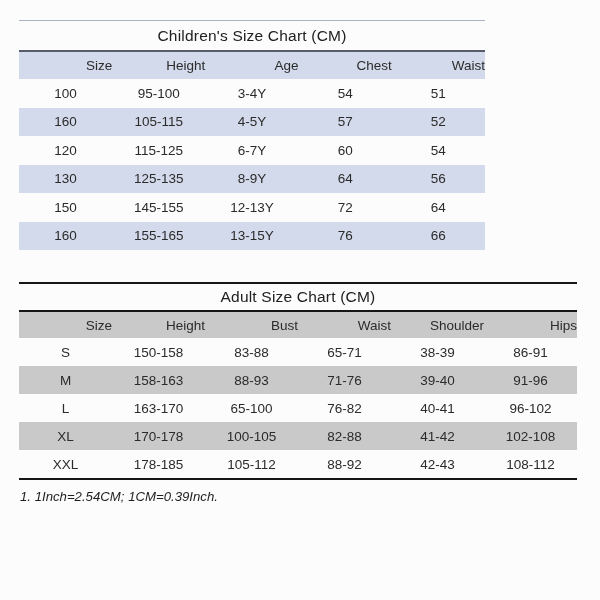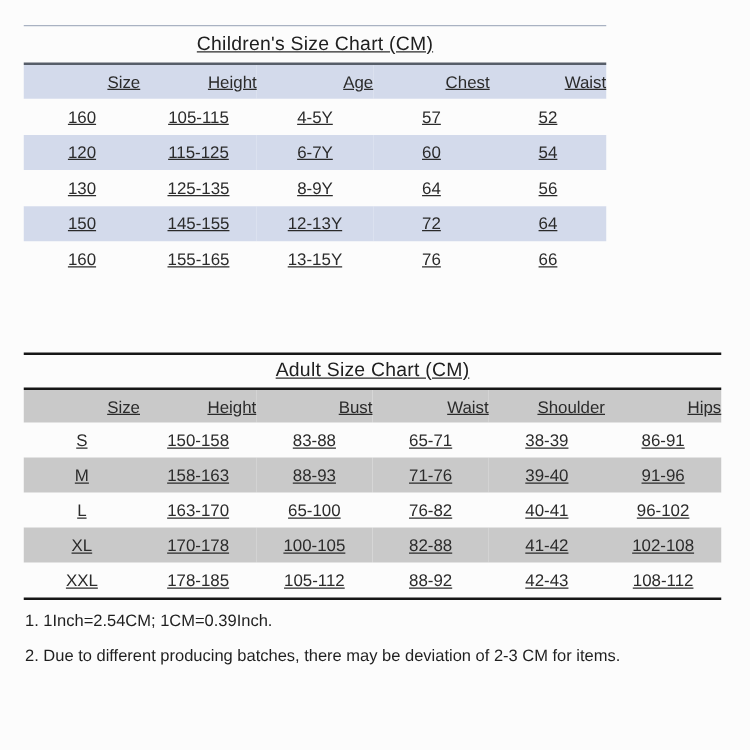--- a/index.html
+++ b/index.html
@@ -4,21 +4,21 @@
 <style>
   * { box-sizing: border-box; }
   html, body {
     margin: 0; padding: 0;
     width: 600px; height: 600px;
     background: #fcfcfc;
     font-family: "Liberation Sans", sans-serif;
     color: #2b2b2b;
     position: relative;
   }
-  .section { position: absolute; text-decoration: underline; }
+  .section { position: absolute; }
   .children-section { top: 20px; left: 19px; width: 466px; }
   .adult-section   { top: 282px; left: 19px; width: 558px; }
 
   .thinline { height: 1px; background: #a9b2c2; }
   .rule     { height: 2px; background: #565d68; }
   .rule.heavy { background: #161616; }
 
   .chart-title {
     margin: 0;
     font-size: 15.5px;
@@ -54,40 +54,48 @@
   .notes {
     position: absolute;
     top: 488px; left: 20px;
     width: 530px;
   }
   .notes p {
     margin: 0 0 11px 0;
     font-size: 13.2px;
     line-height: 17px;
     color: #1f1f1f;
+    font-style: italic;
   }
 </style>
 </head>
 <body style="background: rgb(252, 252, 252);">
 
 <div class="section children-section">
   <div class="thinline"></div>
   <h2 class="chart-title">Children's Size Chart (CM)</h2>
   <div class="rule"></div>
   <table style="--band: #d3daeb;">
     <thead>
       <tr>
           <th>Size</th>
           <th>Height</th>
           <th>Age</th>
           <th>Chest</th>
           <th>Waist</th>
         </tr>
     </thead>
     <tbody>
+        <tr>
+          <td>100</td>
+          <td>95-100</td>
+          <td>3-4Y</td>
+          <td>54</td>
+          <td>51</td>
+        </tr>
         <tr>
           <td>160</td>
           <td>105-115</td>
           <td>4-5Y</td>
           <td>57</td>
           <td>52</td>
         </tr>
         <tr>
           <td>120</td>
           <td>115-125</td>
@@ -176,14 +184,13 @@
           <td>42-43</td>
           <td>108-112</td>
         </tr>
       </tbody>
   </table>
   <div class="rule heavy"></div>
 </div>
 
 <div class="notes">
   <p>1. 1Inch=2.54CM; 1CM=0.39Inch.</p>
-  <p>2. Due to different producing batches, there may be deviation of 2-3 CM for items.</p>
 </div>
 
 </body></html>

